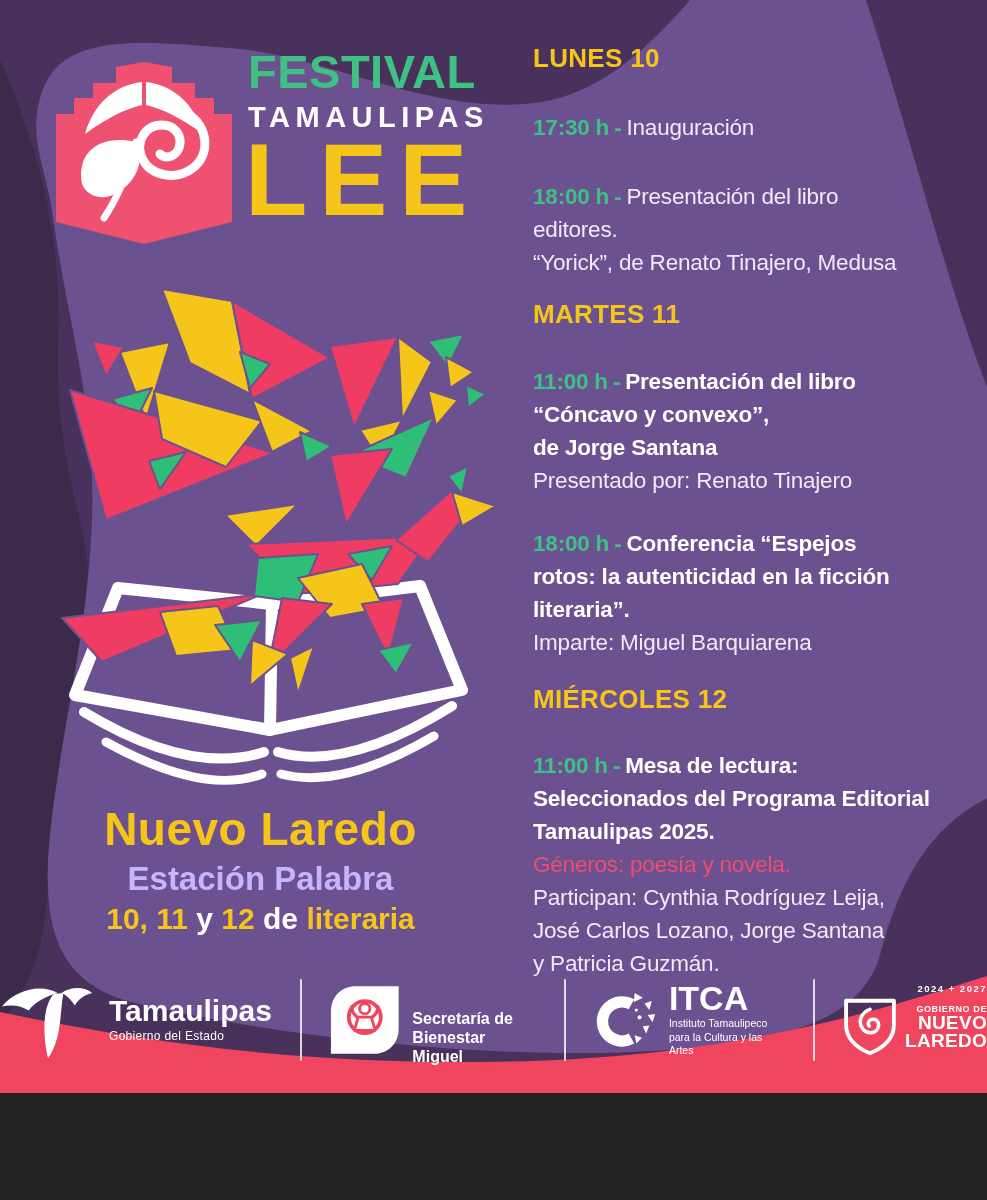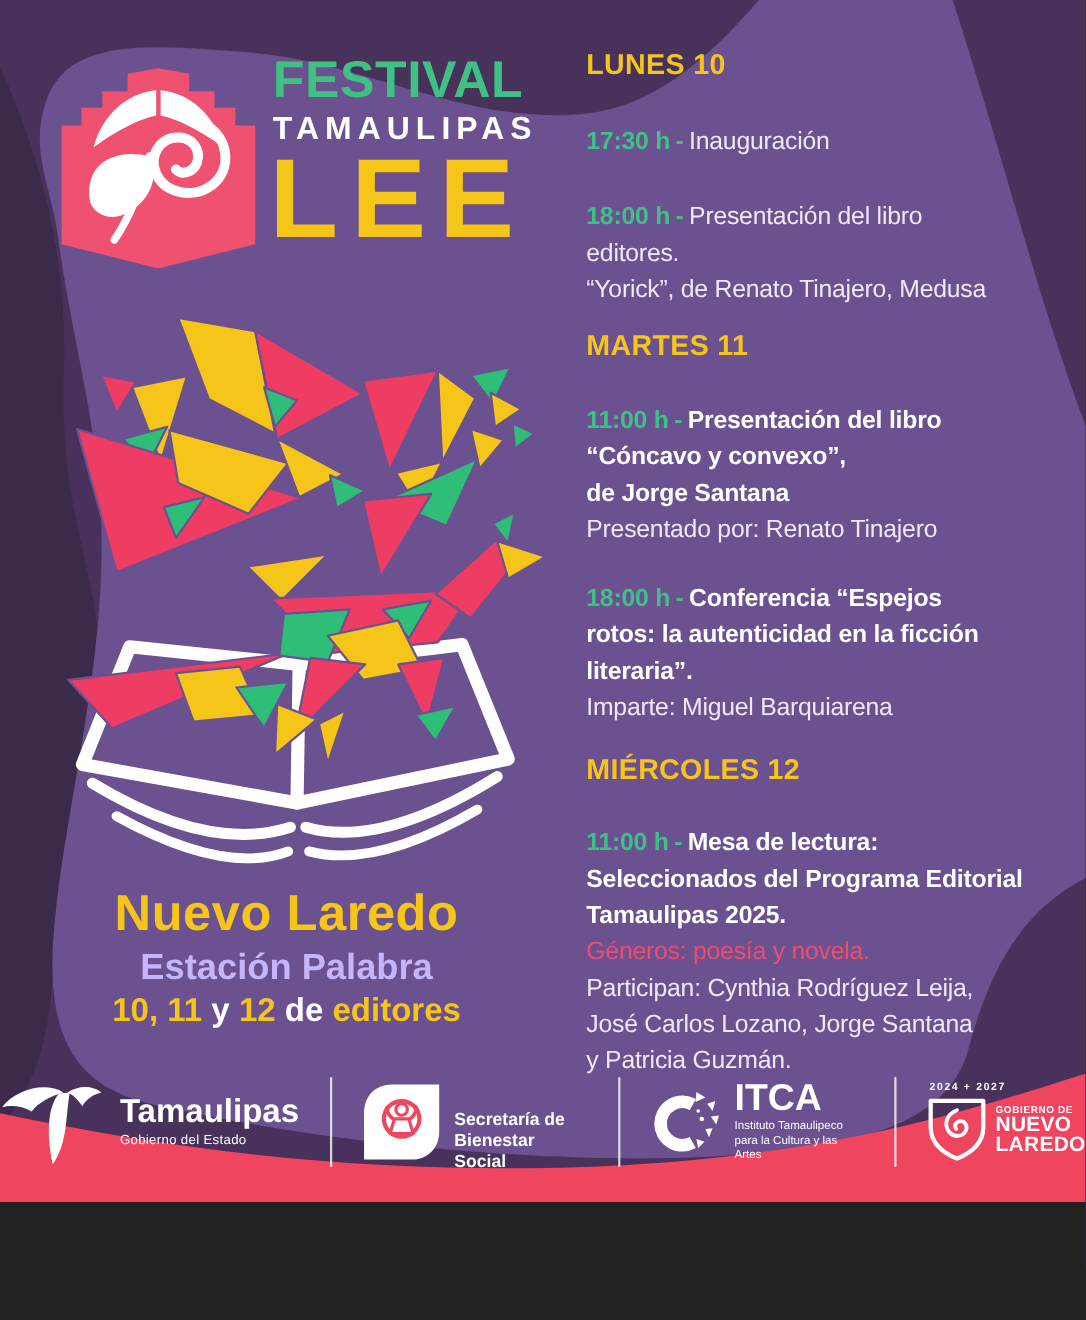--- a/index.html
+++ b/index.html
@@ -38,21 +38,21 @@
     display:flex;align-items:center;justify-content:center;gap:28px;
     color:#ffffff;padding-top:38px;box-sizing:border-box;
   }
   .lg{display:flex;align-items:center;gap:13px;}
   .divider{width:2px;height:82px;background:rgba(255,255,255,.8);border-radius:1px;}
   .tam-name{font-size:30px;font-weight:800;line-height:1;}
   .tam-sub{font-size:12px;font-weight:400;margin-top:3px;letter-spacing:.3px;}
   .bien-text{font-size:16px;font-weight:600;line-height:1.2;margin-top:36px;}
   .itca-name{font-size:34px;font-weight:800;line-height:.95;}
   .itca-sub{font-size:10.5px;line-height:1.25;margin-top:3px;}
-  .nl-col{display:flex;flex-direction:column;}
+  .nl-col{display:flex;flex-direction:column;text-align:right;}
   .nl-years{font-size:9.5px;font-weight:700;letter-spacing:1.5px;margin-bottom:4px;margin-left:2px;}
   .nl-row{display:flex;align-items:center;gap:8px;}
   .nl-gob{font-size:9px;font-weight:700;letter-spacing:.6px;}
   .nl-name{font-size:19px;font-weight:800;line-height:.95;letter-spacing:.3px;}
 </style>
 </head>
 <body>
 
 <div class="poster">
 
@@ -188,21 +188,21 @@
       <span class="line genre">Géneros: poesía y novela.</span>
       <span class="line note">Participan: Cynthia Rodríguez Leija,</span>
       <span class="line note">José Carlos Lozano, Jorge Santana</span>
       <span class="line note">y Patricia Guzmán.</span>
     </div>
   </div>
 
   <div class="location">
     <div class="city">Nuevo Laredo</div>
     <div class="venue">Estación Palabra</div>
-    <div class="dates"><span>10, 11</span><span class="w"> y </span><span>12</span><span class="w"> de </span><span>editores</span></div>
+    <div class="dates"><span>10, 11</span><span class="w"> y </span><span>12</span><span class="w"> de </span><span>literaria</span></div>
   </div>
 
   <div class="footer">
 
     <div class="lg">
       <svg width="96" height="80" viewBox="0 0 100 80">
         <path d="M2,26 C16,8 44,2 60,12 C46,16 36,22 30,30 C20,24 10,24 2,26 Z" fill="#ffffff"></path>
         <path d="M64,12 C74,5 88,5 96,12 C88,14 82,18 78,25 C73,18 69,14 64,12 Z" fill="#ffffff"></path>
         <path d="M56,13 L66,12 C62,36 64,60 50,80 C46,63 45,44 48,30 C50,22 53,16 56,13 Z" fill="#ffffff"></path>
       </svg>
@@ -217,21 +217,21 @@
     <div class="lg">
       <svg width="72" height="72" viewBox="0 0 74 74">
         <path d="M28,1 C12,1 1,12 1,28 L1,73 L46,73 C62,73 73,62 73,46 L73,1 Z" fill="#ffffff"></path>
         <circle cx="37" cy="34" r="17" fill="none" stroke="#f0455f" stroke-width="4"></circle>
         <path d="M26,48 L48,48 L44,34 L30,34 Z" fill="#ffffff" stroke="#f0455f" stroke-width="3" stroke-linejoin="round"></path>
         <circle cx="37" cy="25" r="5.5" fill="#ffffff" stroke="#f0455f" stroke-width="3"></circle>
         <path d="M29,34 C25,31 23,27 23,23 M45,34 C49,31 51,27 51,23" fill="none" stroke="#f0455f" stroke-width="3.5" stroke-linecap="round"></path>
       </svg>
       <div class="bien-text">
         <div>Secretaría de</div>
-        <div>Bienestar Social</div>
+        <div>Bienestar Miguel</div>
       </div>
     </div>
 
     <div class="divider"></div>
 
     <div class="lg">
       <svg width="64" height="70" viewBox="0 0 76 76">
         <path d="M46,20 A24,24 0 1 0 46,62" fill="none" stroke="#ffffff" stroke-width="14"></path>
         <polygon points="50,6 60,12 49,17" fill="#ffffff"></polygon>
         <polygon points="62,19 71,16 68,27" fill="#ffffff"></polygon>

